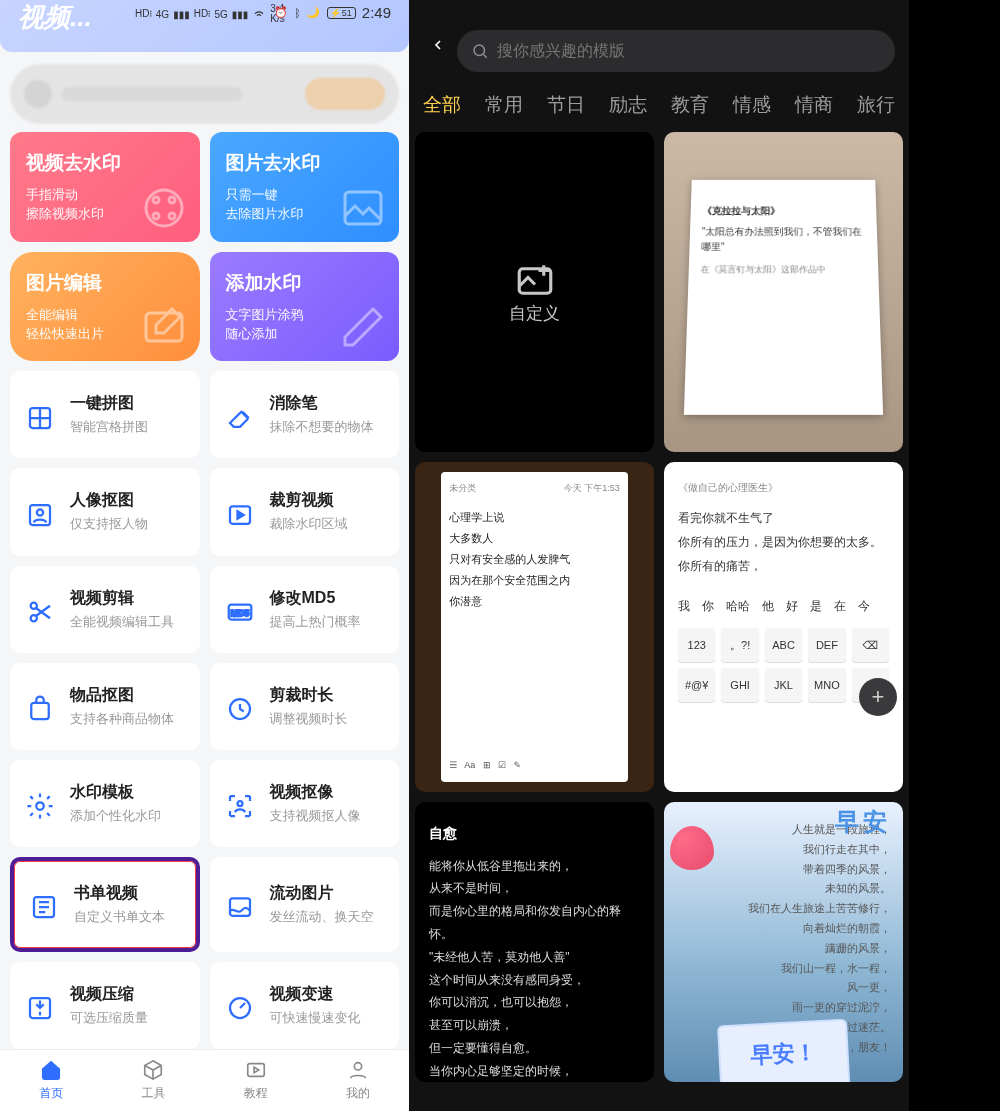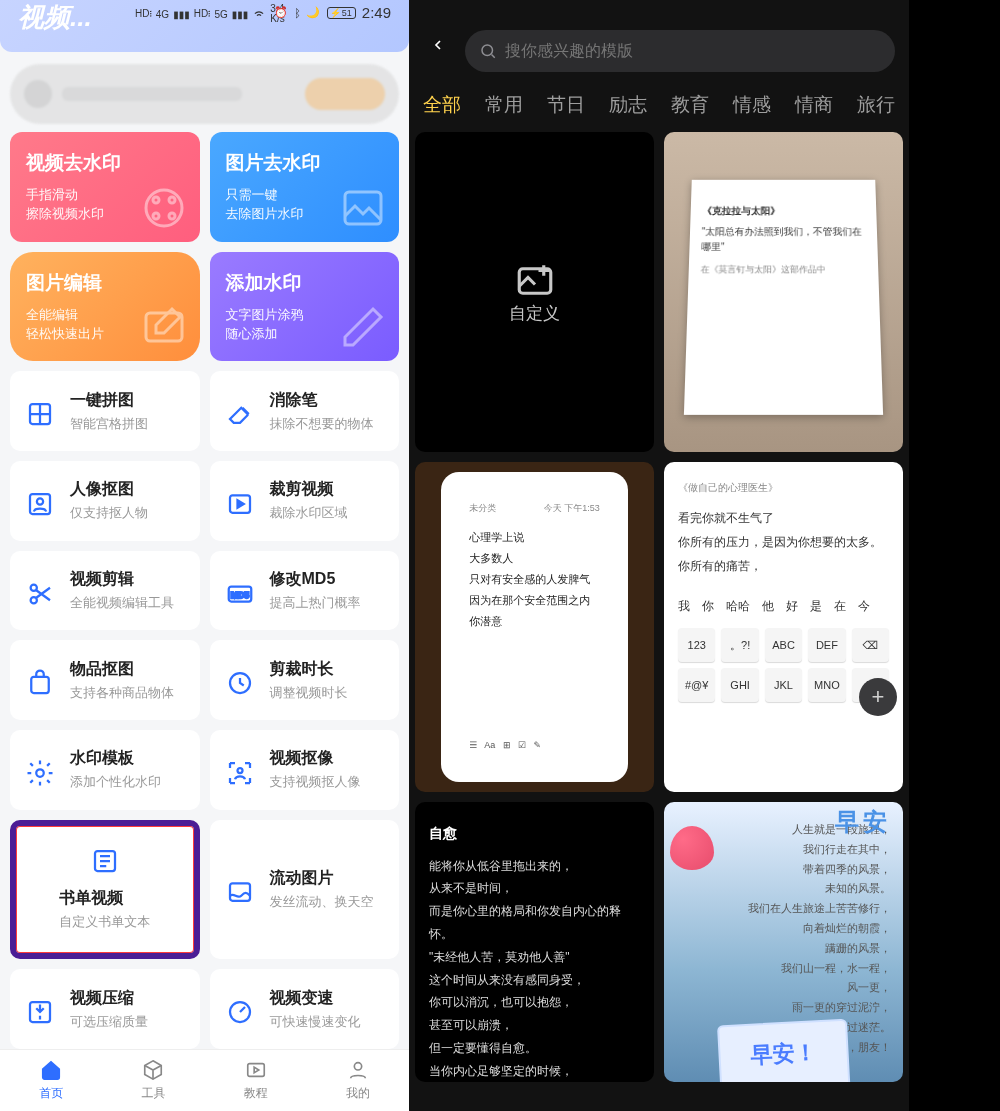--- a/index.html
+++ b/index.html
@@ -23,54 +23,54 @@
 .card-blue { background: linear-gradient(135deg,#4aa8ff,#2e8eff); }
 .card-orange { background: linear-gradient(135deg,#ffb25e,#ff8e3c); border-radius: 23px; }
 .card-purple { background: linear-gradient(135deg,#9a7bff,#7a5cff); }
 .card h3 { font-size: 19px; font-weight: 600; margin-bottom: 10px; }
 .card p { font-size: 13px; line-height: 1.45; opacity: .95; }
 .card-icon { position: absolute; right: 12px; bottom: 10px; width: 48px; height: 48px; opacity: .45; }
 .card-icon svg { width: 100%; height: 100%; }
 
 .tool-list { flex: 1; margin: 0 10px; display: grid; grid-template-columns: 1fr 1fr; gap: 10px; overflow: hidden; }
 .tool { background: #fff; border-radius: 10px; padding: 14px 12px; display: flex; align-items: center; gap: 12px; }
-.tool.highlight { border: 6px solid #4c1d95; box-shadow: 0 0 0 1px #ff3a3a inset; flex-direction: column; }
+.tool.highlight { border: 4px solid #4c1d95; box-shadow: 0 0 0 1px #ff3a3a inset; }
 .tool-icon { width: 36px; height: 36px; display: flex; align-items: flex-end; justify-content: center; }
 .tool-icon svg { width: 30px; height: 30px; }
 .tool-txt h4 { font-size: 16px; font-weight: 600; color: #222; }
 .tool-txt p { font-size: 13px; color: #999; margin-top: 4px; }
 
 .bottom-nav { display: flex; height: 62px; background: #fff; border-top: 1px solid #eee; }
 .nav-item { flex: 1; display: flex; flex-direction: column; align-items: center; justify-content: center; gap: 4px; font-size: 12px; color: #888; }
 .nav-item.active { color: #2e6eff; }
 .nav-item svg { width: 22px; height: 22px; }
 
 
 .right { width: 500px; height: 1111px; background: #121212; display: flex; flex-direction: column; }
-.r-header { display: flex; align-items: flex-start; gap: 12px; padding: 30px 14px 14px; }
+.r-header { display: flex; align-items: flex-start; gap: 4px; padding: 30px 14px 14px; }
 .back-btn { width: 30px; height: 30px; display: flex; align-items: center; justify-content: center; color: #fff; }
 .search-box { flex: 1; background: #2c2c2e; border-radius: 22px; height: 42px; display: flex; align-items: center; padding: 0 14px; gap: 8px; }
 .search-box svg { width: 18px; height: 18px; stroke: #8e8e93; }
 .search-box input { background: none; border: none; outline: none; color: #8e8e93; font-size: 16px; flex: 1; }
 
 .tabs { display: flex; gap: 24px; padding: 6px 14px 14px; overflow-x: hidden; }
 .tab { font-size: 19px; color: #9e9e9e; white-space: nowrap; }
 .tab.active { color: #ffd24d; }
 
 .template-grid { flex: 1; padding: 0 6px; columns: 2; column-gap: 10px; }
 .tpl { break-inside: avoid; margin-bottom: 10px; border-radius: 10px; overflow: hidden; position: relative; display: block; width: 100%; }
 .tpl-custom { background: #000; height: 320px; display: flex; flex-direction: column; align-items: center; justify-content: center; color: #c8c8c8; font-size: 17px; }
 .tpl-custom svg { width: 42px; height: 42px; stroke: #c8c8c8; }
 
 .tpl-book { height: 320px; background: linear-gradient(#cbb9a6,#a89582); display: flex; align-items: center; justify-content: center; }
 .book-inner { width: 80%; height: 74%; background: #fff; transform: perspective(400px) rotateX(8deg); box-shadow: 0 2px 8px rgba(0,0,0,.3); padding: 26px 12px 12px; font-size: 10px; color: #333; line-height: 1.6; }
 .book-inner .title { font-weight: 600; margin-bottom: 6px; }
 
 .tpl-phone { height: 330px; background: #3a2514; display: flex; align-items: center; justify-content: center; }
-.phone-mock { width: 78%; height: 94%; background: #fff; border-radius: 18px; padding: 28px; font-size: 11px; color: #222; display: flex; flex-direction: column; line-height: 1.9; }
+.phone-mock { width: 78%; height: 94%; background: #fff; border-radius: 4px; padding: 8px; font-size: 11px; color: #222; display: flex; flex-direction: column; line-height: 1.9; }
 .phone-mock .top { display: flex; justify-content: space-between; font-size: 9px; color: #888; margin-bottom: 10px; }
 .phone-mock .body { flex: 1; }
 .phone-mock .kb { font-size: 9px; color: #555; }
 
 .tpl-note { height: 330px; background: #fff; padding: 16px 14px; font-size: 12px; color: #333; line-height: 2; }
 .keyboard { margin-top: 12px; }
 .kb-row { display: flex; gap: 6px; margin-top: 6px; }
 .kb-key { flex: 1; background: #f5f5f5; border-radius: 4px; text-align: center; padding: 6px 0; font-size: 11px; box-shadow: 0 1px 1px rgba(0,0,0,.15); }
 .kb-cand { display: flex; gap: 12px; font-size: 12px; padding: 4px 0; }
 

